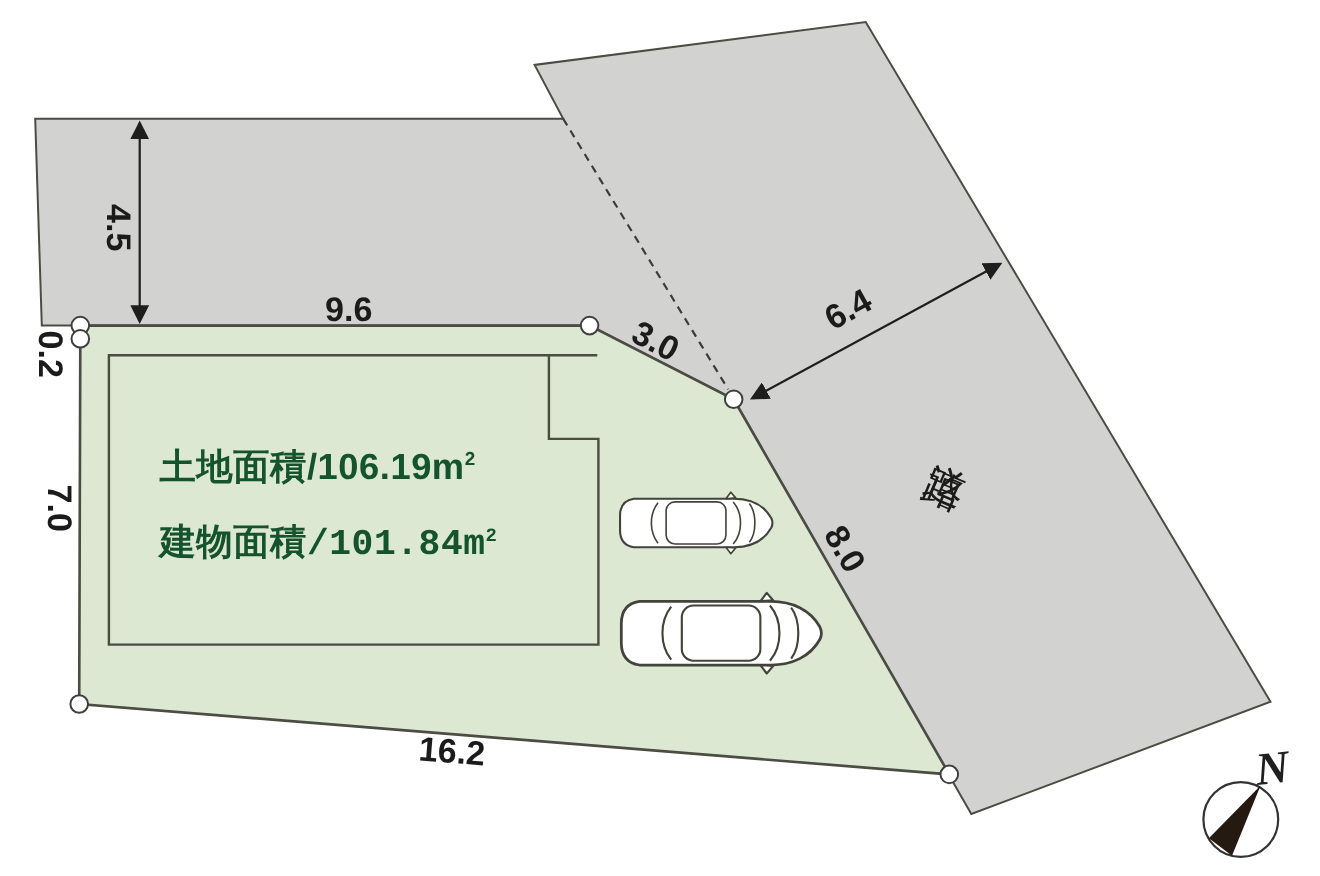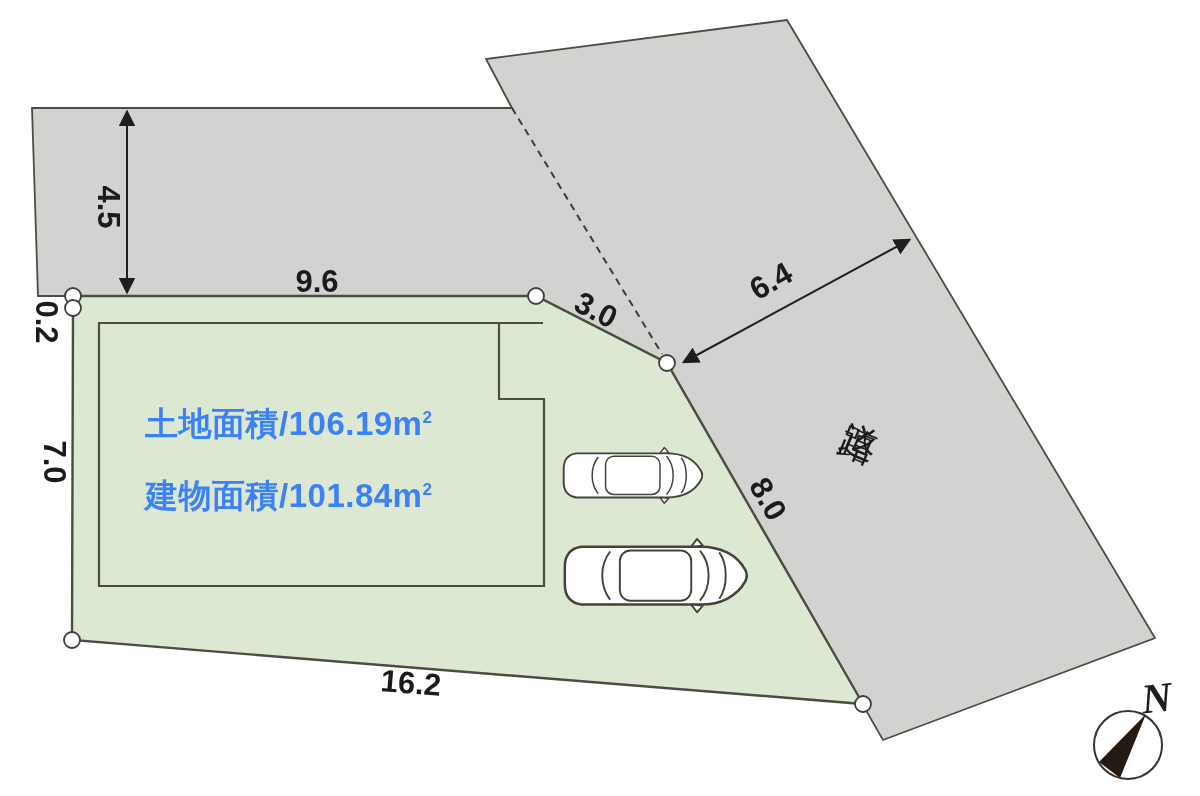--- a/index.html
+++ b/index.html
@@ -14,25 +14,25 @@
     text-anchor:middle; dominant-baseline:central;
   }
   .north-label {
     font-family:"Liberation Serif","DejaVu Serif",serif;
     font-style:italic; font-weight:600; font-size:42px; fill:#1f1f1f;
     text-anchor:middle;
   }
   .area-line {
     position:absolute; left:145px; white-space:nowrap;
     font:700 33px/1 "Liberation Sans","DejaVu Sans",sans-serif;
-    color:#3b82f6; letter-spacing:0.5px;
+    color:#14532d; letter-spacing:0.5px;
   }
   .area-line sup { font-size:0.52em; }
   #area-line-1 { top:407px; }
-  #area-line-2 { top:479px; }
+  #area-line-2 { top:479px;font-family:Liberation Mono, monospace; }
   .road-label {
     position:absolute; left:856px; top:398px;
     writing-mode:vertical-rl; text-orientation:upright;
     font:400 37px/1.1 "Liberation Sans","DejaVu Sans",sans-serif;
     color:#1b1b1b; letter-spacing:4px;
     transform:rotate(23deg); transform-origin:50% 30%;
   }
   .outline { fill:none; stroke:#4c4c44; }
   .car-body { fill:#ffffff; stroke:#43433c; stroke-width:2.6; stroke-linejoin:round; }
   .car-line { fill:none; stroke:#43433c; stroke-width:2; stroke-linejoin:round; }

